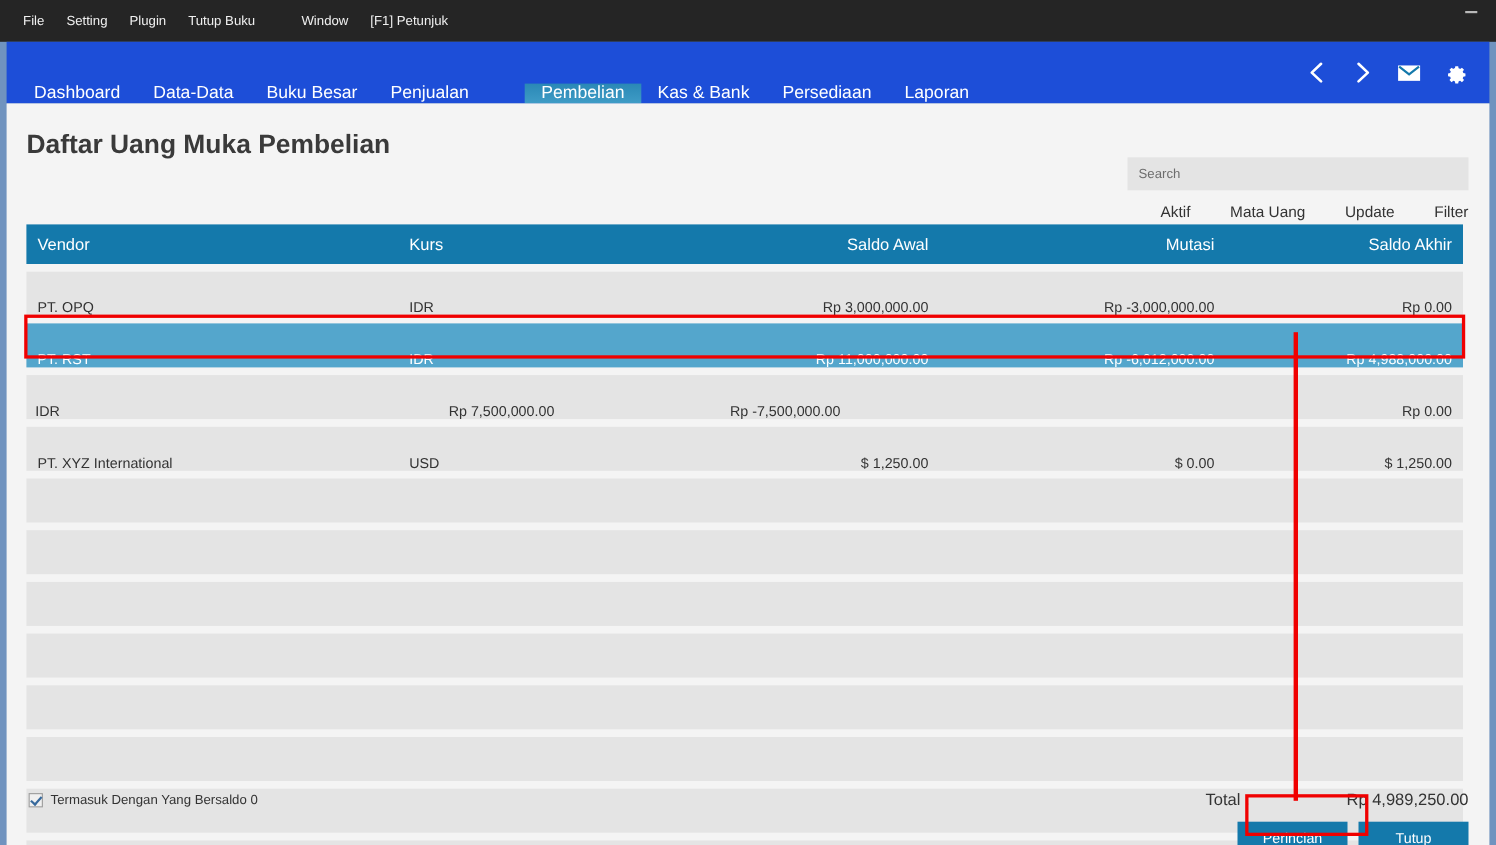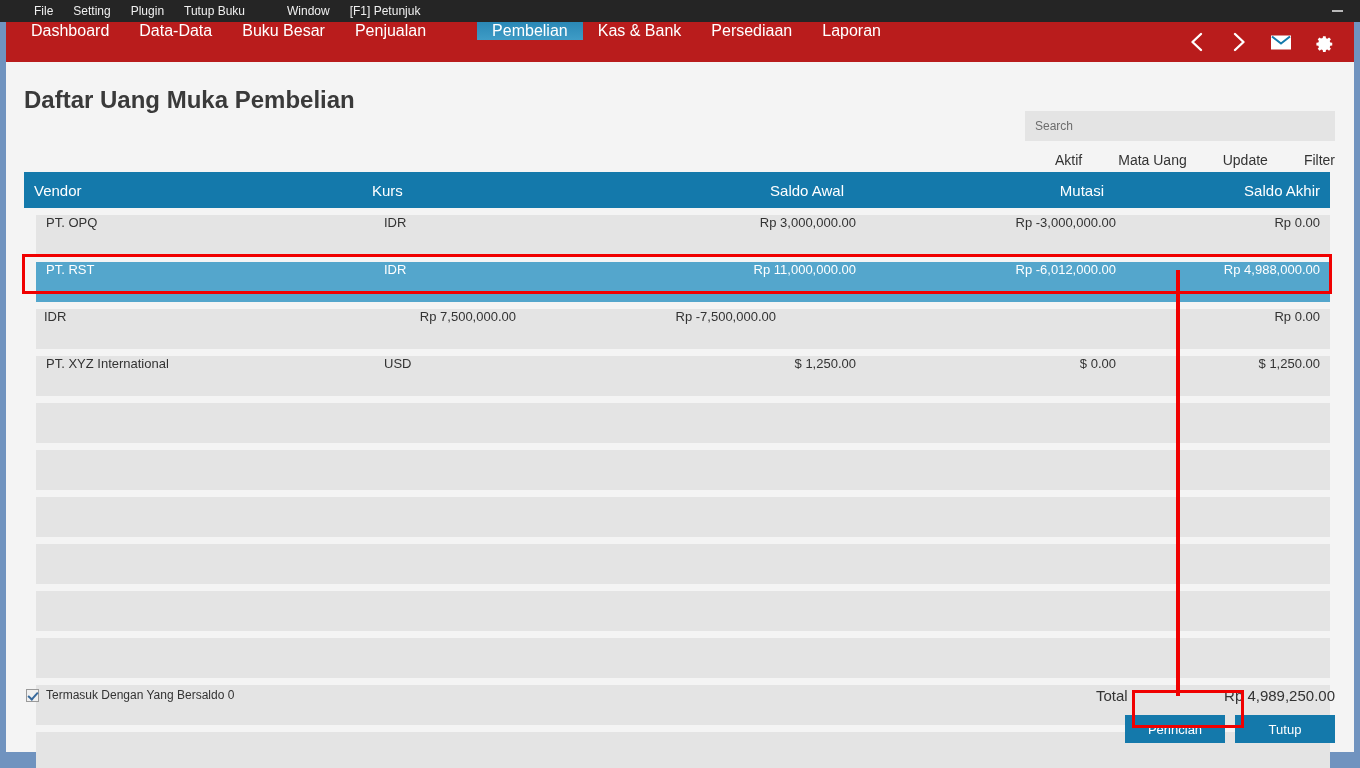--- a/index.html
+++ b/index.html
@@ -12,25 +12,25 @@
   #app {
     position: absolute;
     left: 0; top: 0;
     width: 1360px; height: 768px;
     background: #7093bf;
     padding: 0 6px 6px 6px;
   }
   
   .menubar {
     position: relative;
-    height: 22px;
+    height: 38px;
     background: #252525;
     display: flex;
     align-items: center;
-    padding-left: 24px;
+    padding-left: 11px;
     margin: 0 -6px;
   }
   .menubar .mi {
     color: #f0f0f0;
     font-size: 12px;
     padding: 0 10px;
     line-height: 22px;
     white-space: nowrap;
   }
   .menubar .gap { width: 22px; }
@@ -40,24 +40,24 @@
     width: 26px; height: 22px;
     display: flex; align-items: center; justify-content: center;
   }
   .min-btn i {
     display: block;
     width: 11px; height: 2px;
     background: #b9b9b9;
   }
   
   .navbar {
-    height: 40px;
-    background: #b91c1c;
-    display: flex;
-    align-items: flex-start;
+    height: 56px;
+    background: #1d4ed8;
+    display: flex;
+    align-items: flex-end;
     padding-left: 10px;
     position: relative;
   }
   .navbar .tab {
     display: flex; align-items: center;
     padding: 0 15px;
     color: #ffffff;
     font-size: 16px;
     white-space: nowrap;
   }
@@ -120,26 +120,25 @@
     display: flex;
     height: 36px;
     background: #1479ab;
     color: #ffffff;
     font-size: 15px;
     align-items: center;
   }
   .row {
     display: flex;
     height: 40px;
-    align-items: flex-start;
+    align-items: flex-end;
     background: #e4e4e4;
     font-size: 13px;
     color: #333;
     margin-top: 7px;
-    margin-left: 12px;
   }
   .row.selected {
     background: #54a6cc;
     color: #ffffff;
   }
   .row.empty { background: #e4e4e4; }
   .c-vendor { width: 340px; padding-left: 10px; }
   .c-kurs   { width: 230px; padding-left: 8px; }
   .c-awal   { width: 260px; text-align: right; padding-right: 10px; }
   .c-mutasi { width: 260px; text-align: right; padding-right: 10px; }

